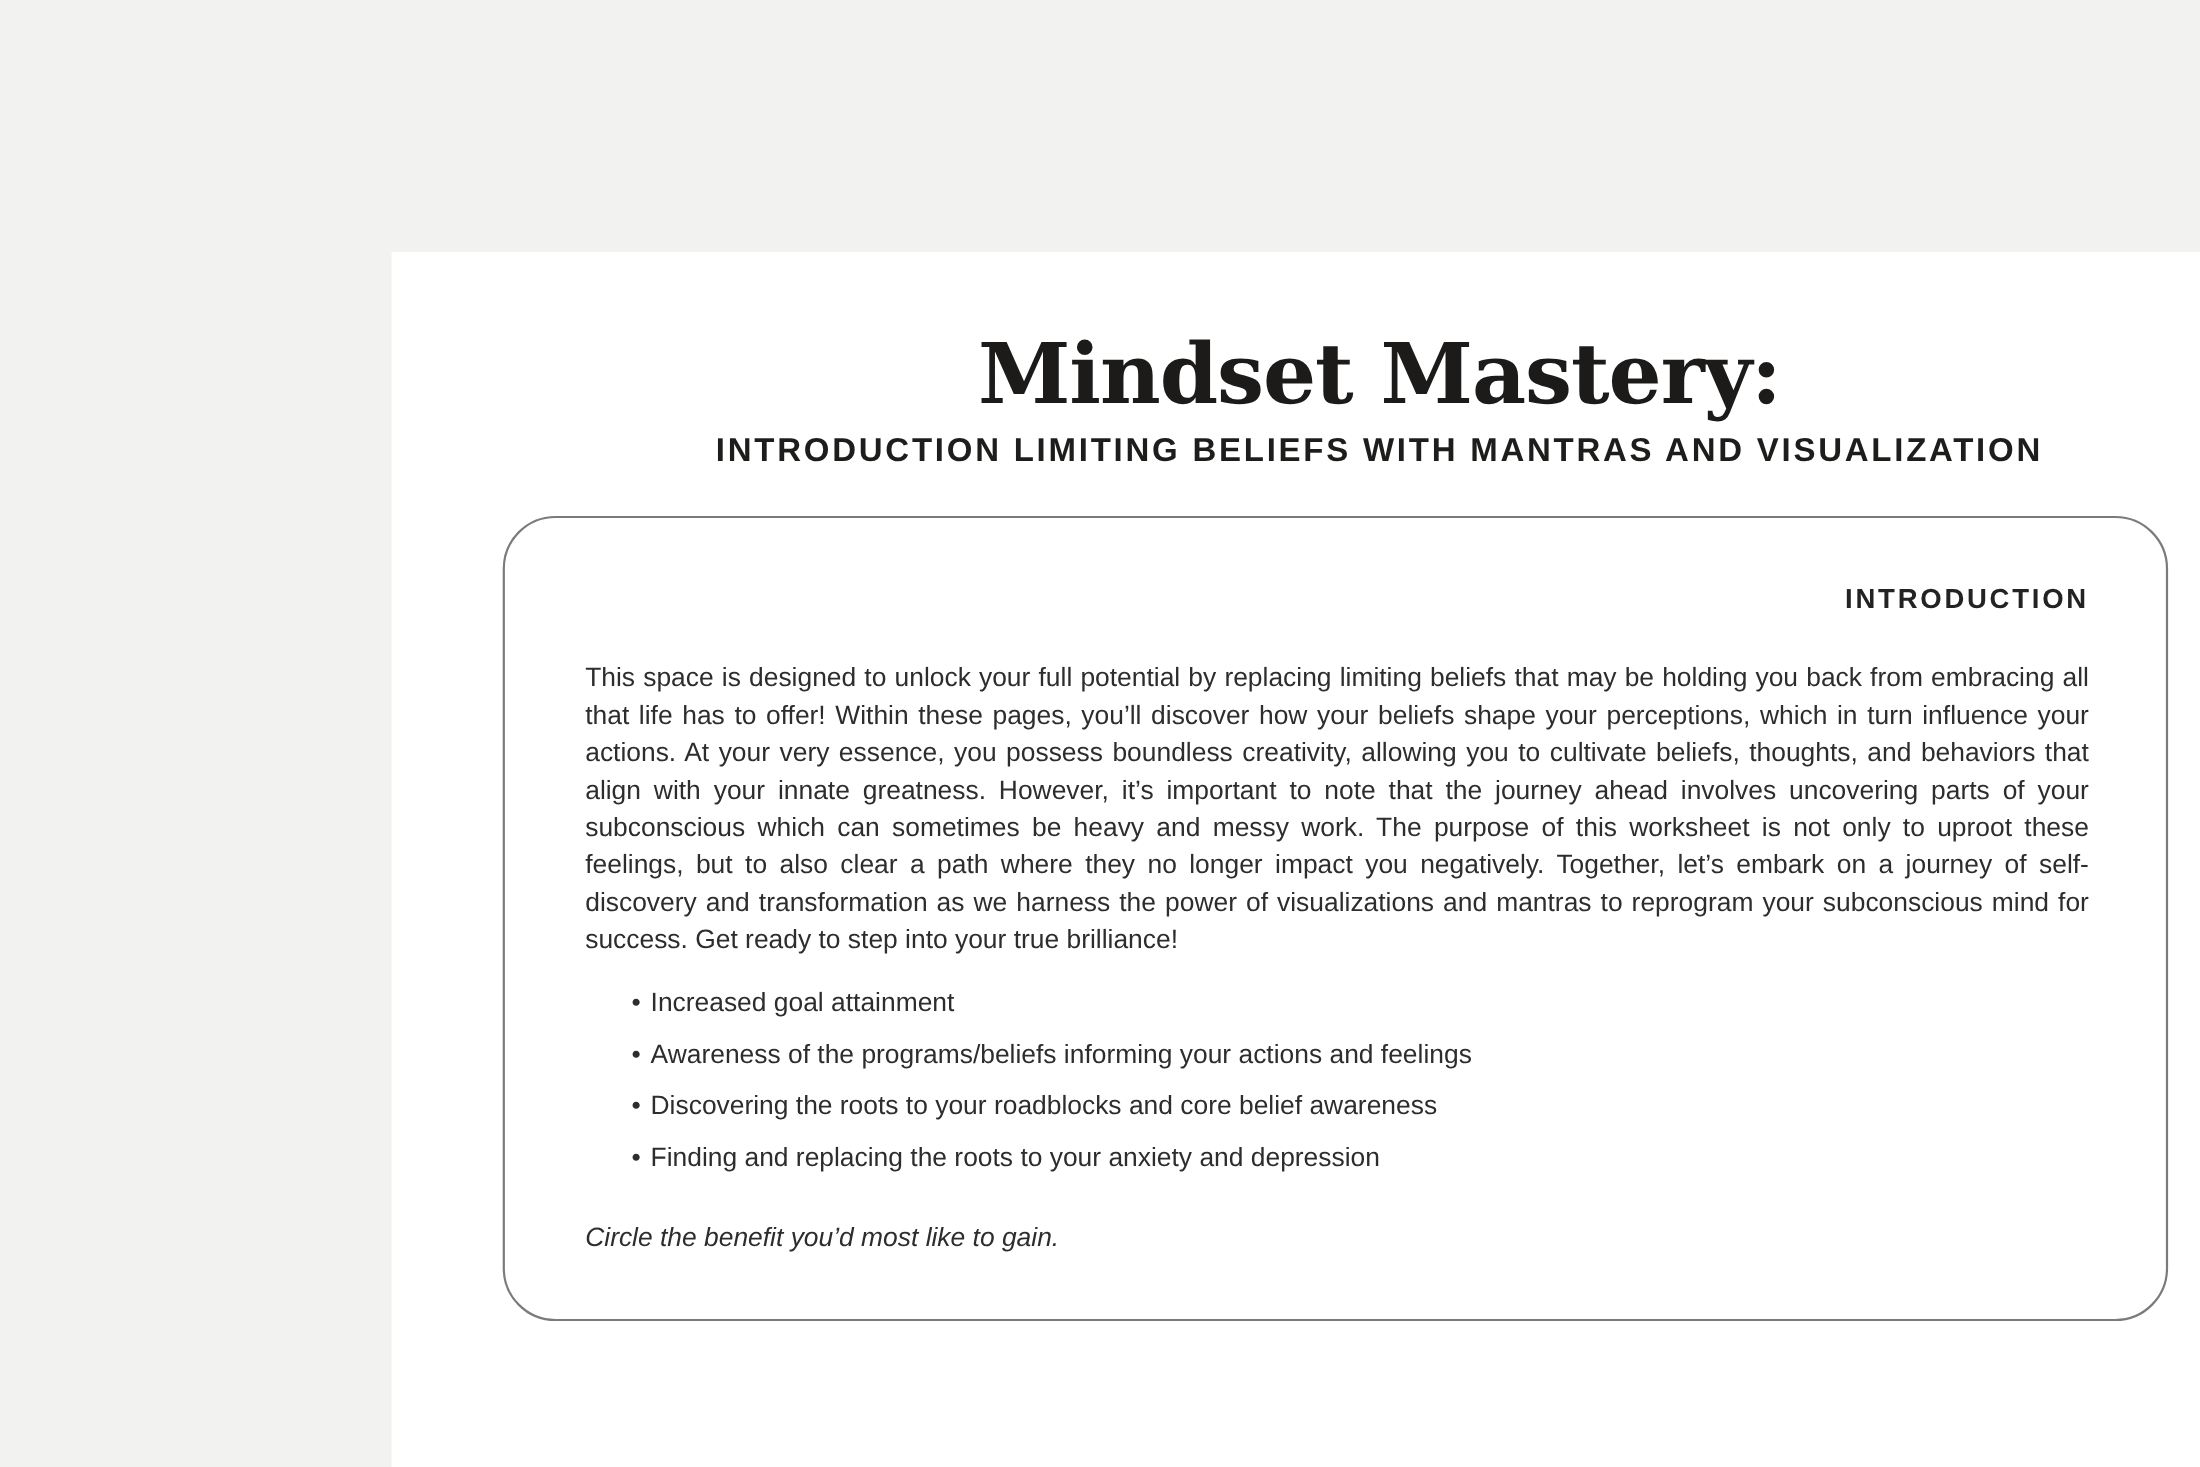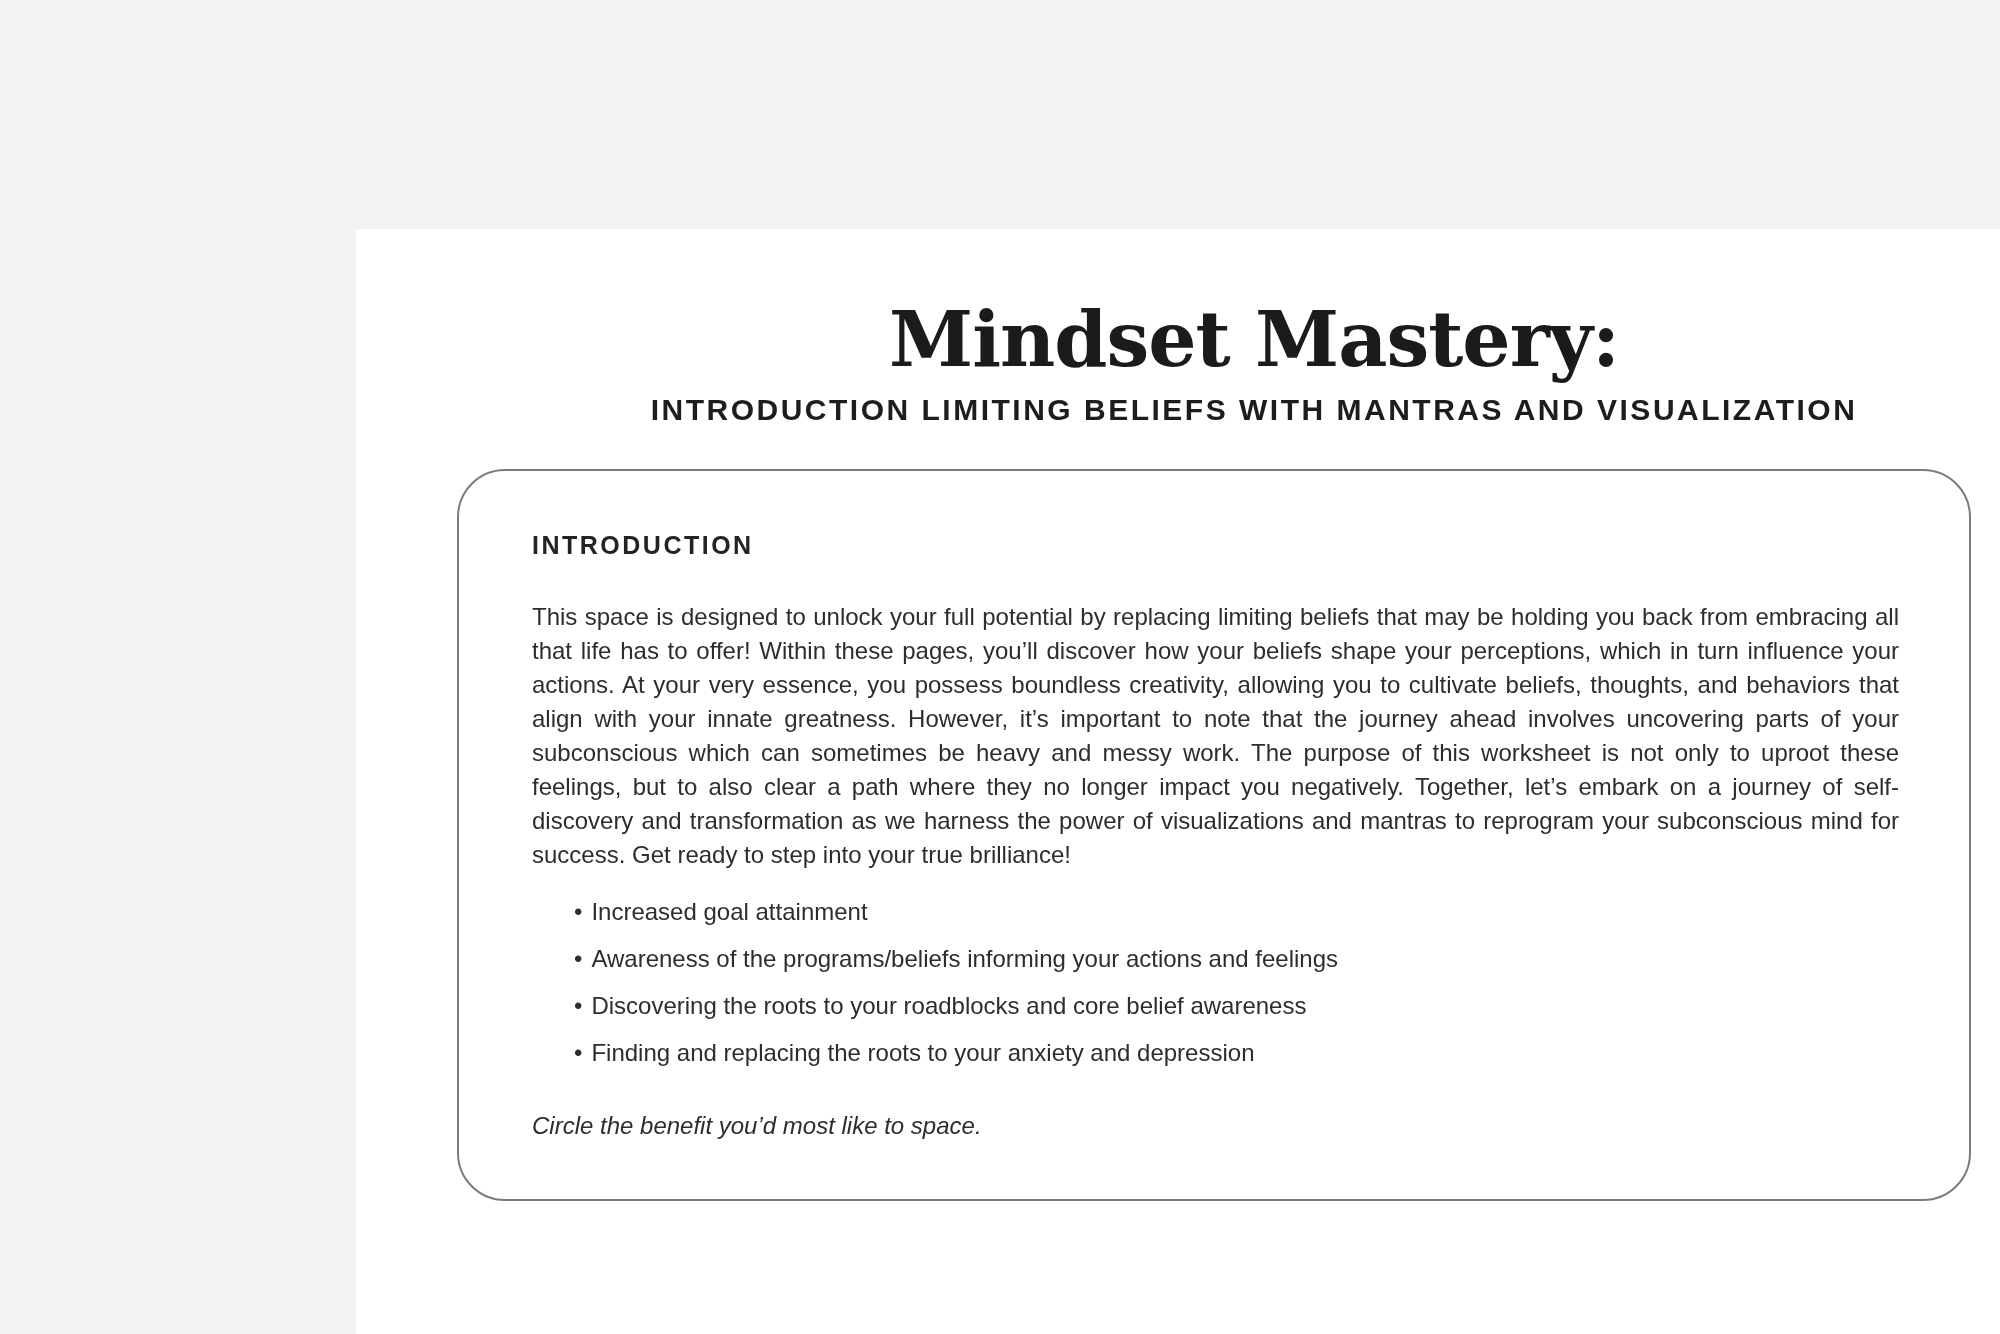--- a/index.html
+++ b/index.html
@@ -55,21 +55,21 @@
     width: 1514px;
     margin-top: 42px;
     background: #ffffff;
     border: 2px solid #7b7b7b;
     border-radius: 48px;
     padding: 60px 70px 58px 73px;
   }
 
   .intro-heading {
     margin: 0;
-    text-align: left;
+    text-align: right;
     font-size: 25px;
     font-weight: 700;
     letter-spacing: 2.5px;
     color: #232323;
   }
 
   .intro-paragraph {
     margin: 40px 0 0 0;
     font-size: 24px;
     line-height: 34px;
@@ -143,19 +143,19 @@
           <li class="benefit-item">
             <span class="bullet">•</span>
             <span>Discovering the roots to your roadblocks and core belief awareness</span>
           </li>
           <li class="benefit-item">
             <span class="bullet">•</span>
             <span>Finding and replacing the roots to your anxiety and depression</span>
           </li>
         </ul>
 
-        <div class="circle-instruction">Circle the benefit you’d most like to space.</div>
+        <div class="circle-instruction">Circle the benefit you’d most like to gain.</div>
 
       </div>
 
     </div>
   </div>
 </div>
 
 </body></html>

